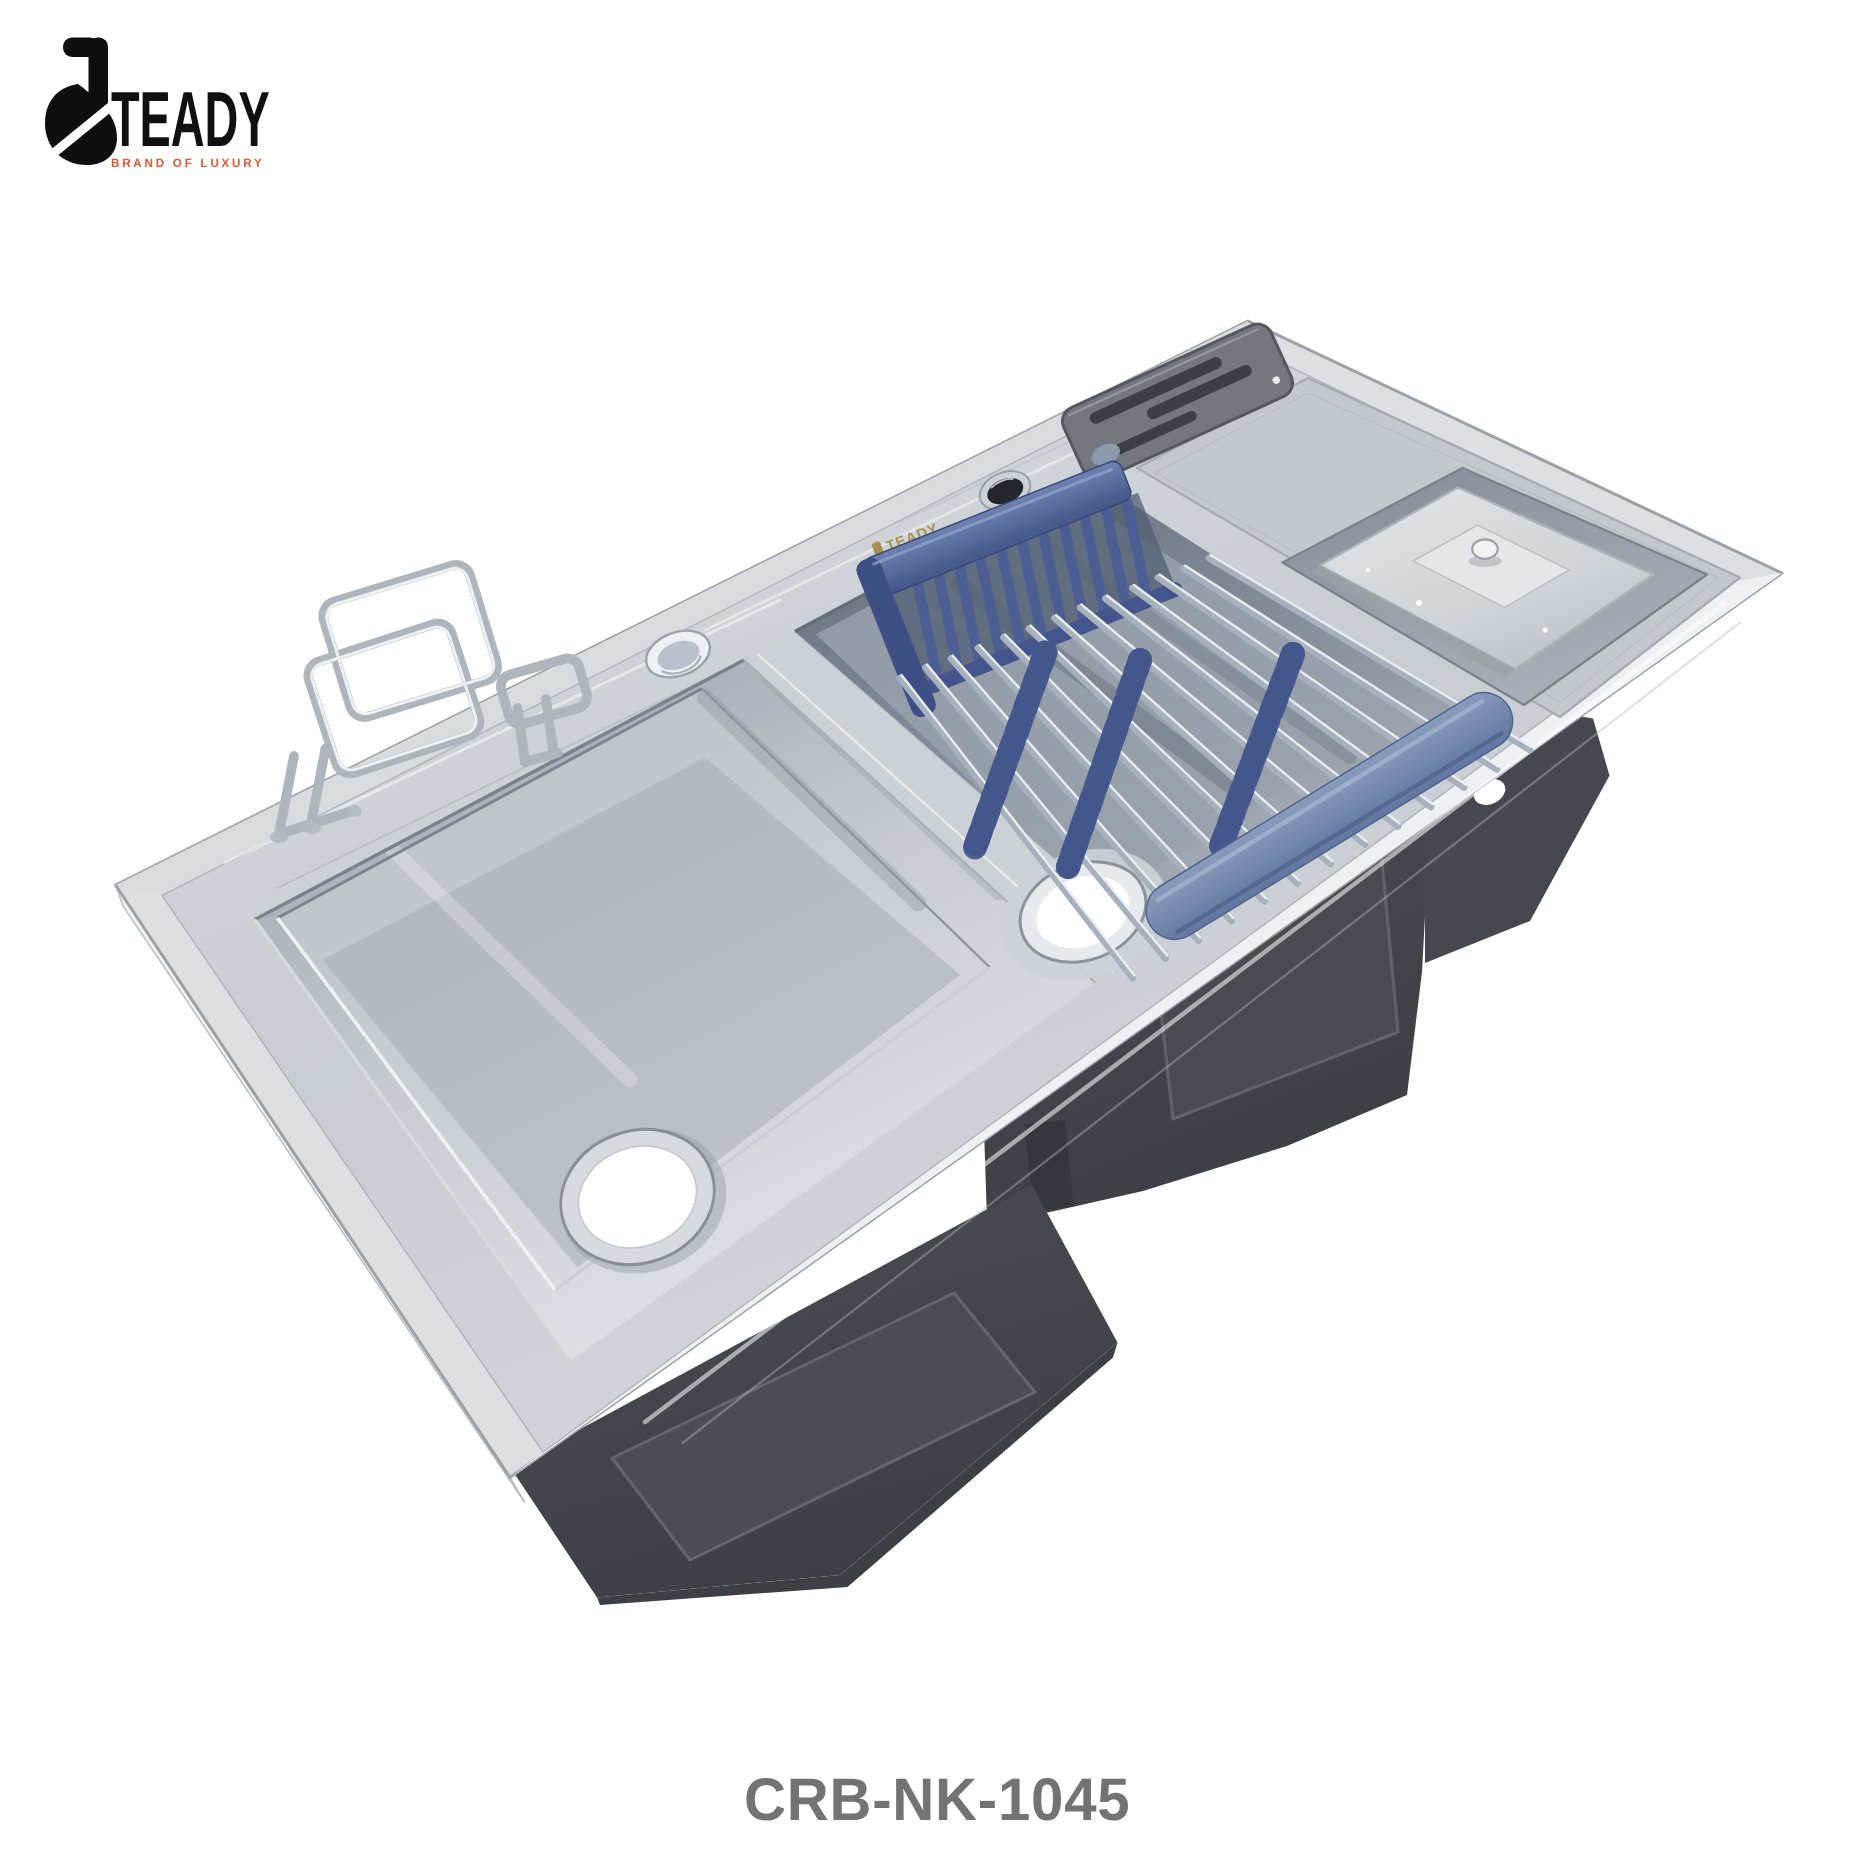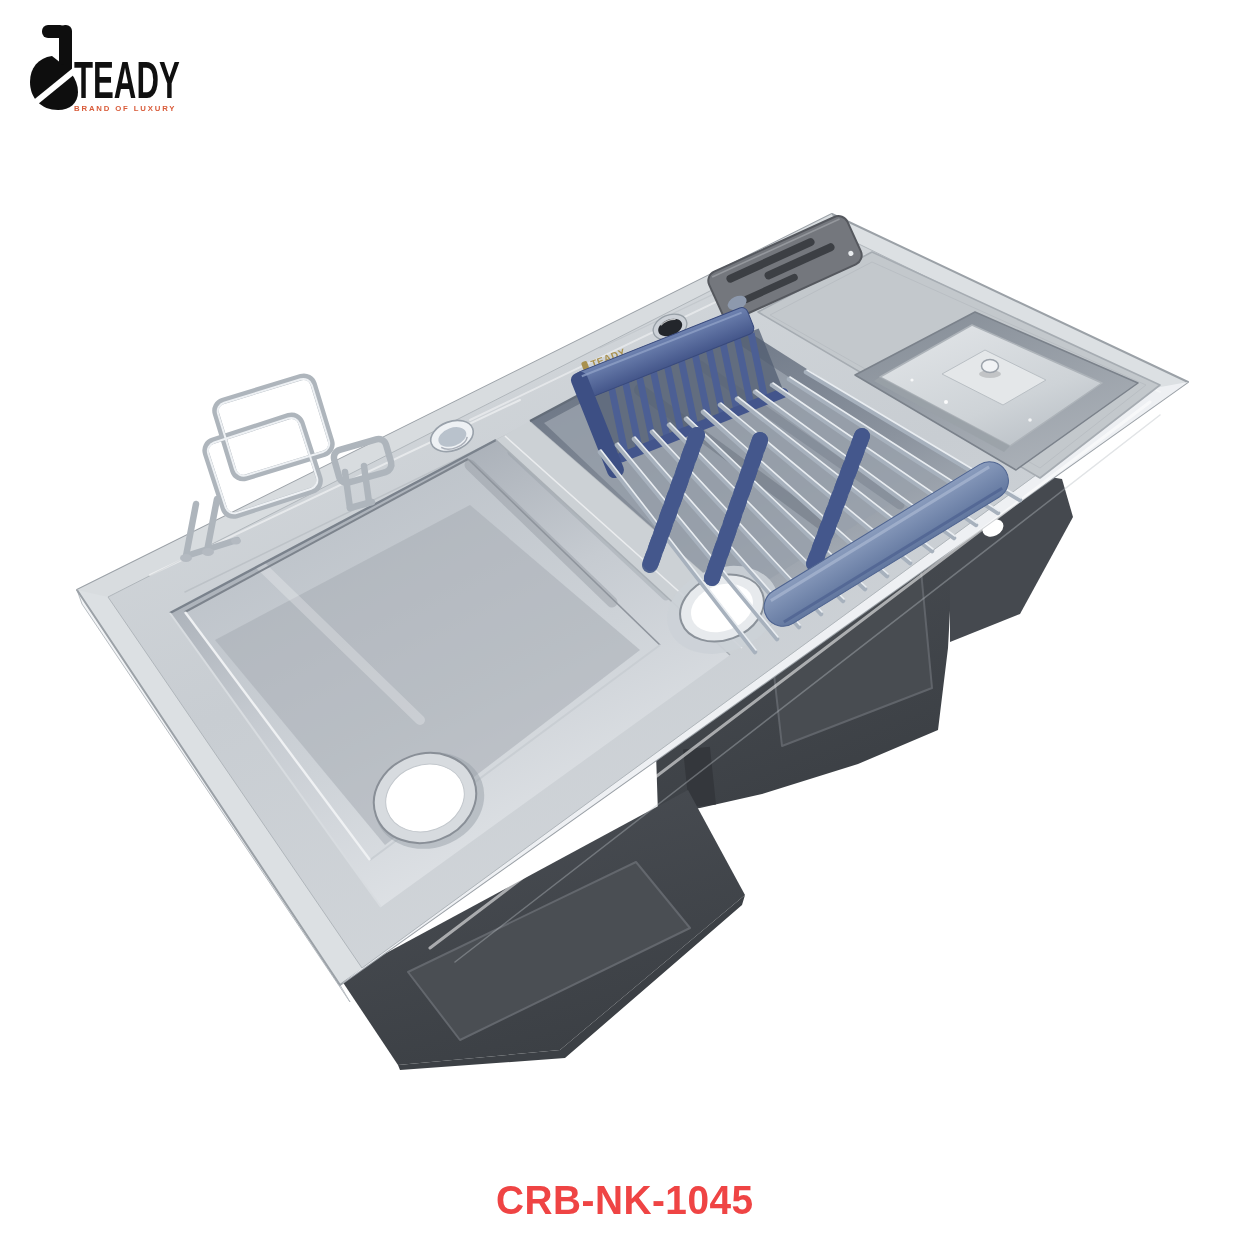--- a/index.html
+++ b/index.html
@@ -18,21 +18,21 @@
     white-space:nowrap;
   }
   .brand-tagline{
     margin-top:3px;font-size:8px;font-weight:700;color:#d95b39;
     letter-spacing:1.9px;transform:scaleX(0.97);transform-origin:left top;
     white-space:nowrap;
   }
   
   .product-code{
     position:absolute;left:0;top:1178px;width:100%;text-align:center;
-    font-size:40px;font-weight:700;color:#ef4444;letter-spacing:0.5px;
+    font-size:40px;font-weight:700;color:#737373;letter-spacing:0.5px;
   }
   .product-code>span{display:inline-block;transform:scaleX(0.97);}
   svg text{font-family:"Liberation Sans", sans-serif;}
 </style>
 </head>
 <body>
 
 <div class="stage">
 
   <div class="logo">

